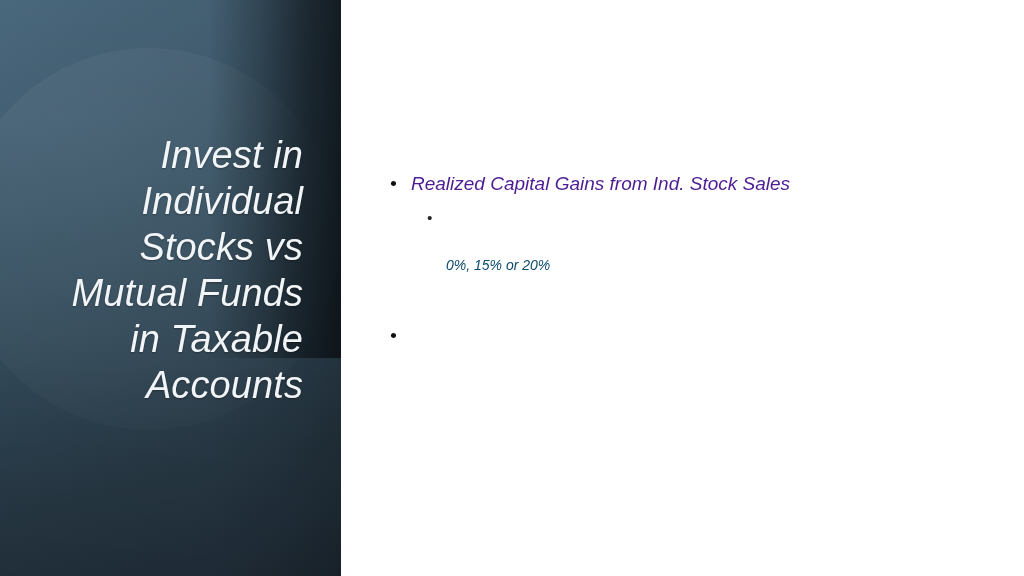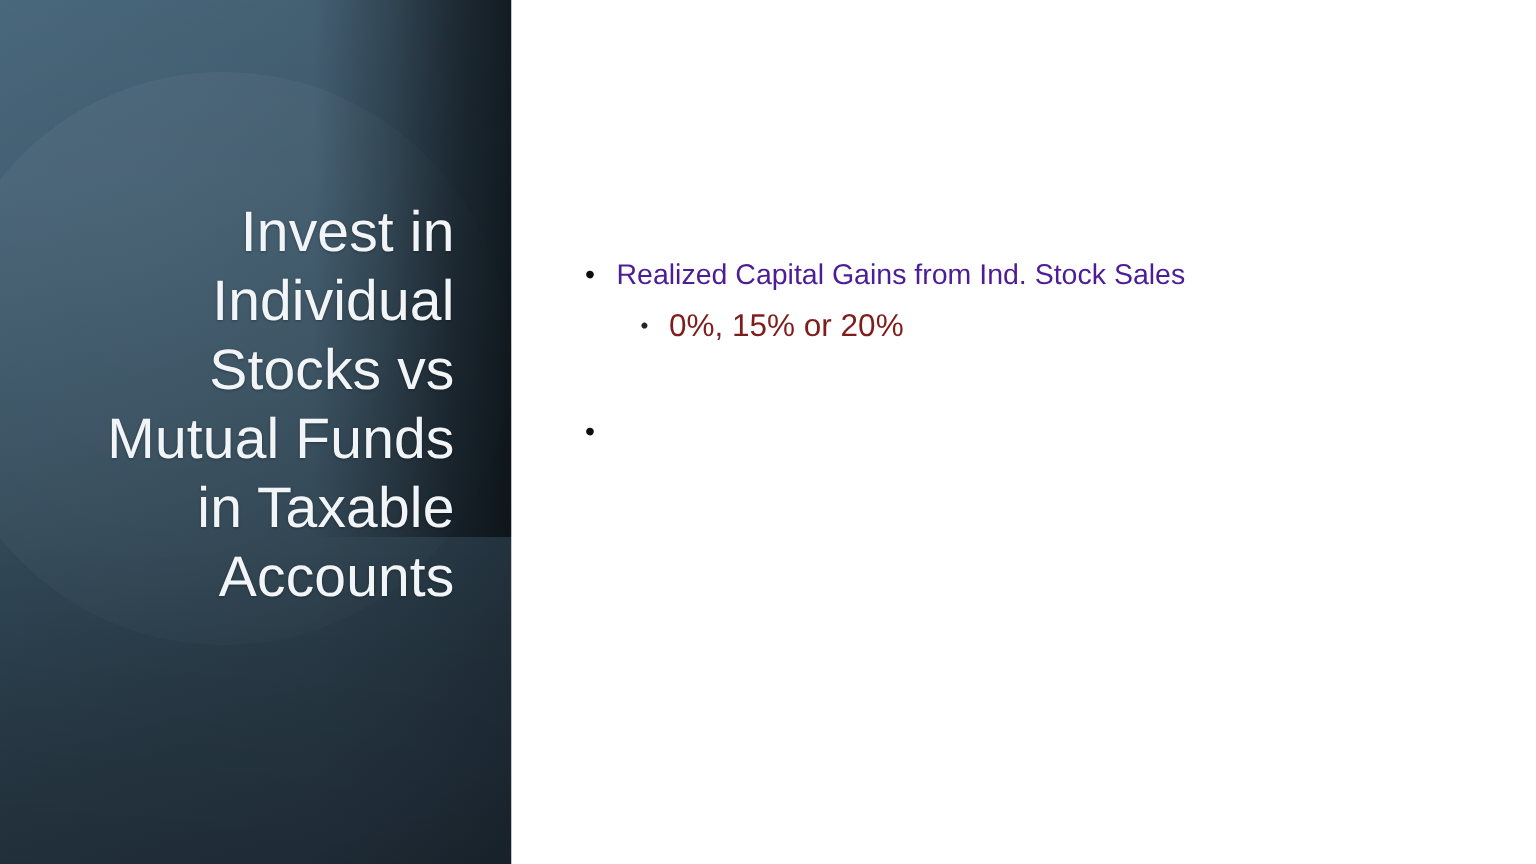--- a/index.html
+++ b/index.html
@@ -7,20 +7,21 @@
     padding: 0;
     background: #ffffff;
   }
   #slide {
     position: relative;
     width: 1024px;
     height: 576px;
     overflow: hidden;
     background: #ffffff;
     font-family: "Liberation Sans", sans-serif;
+    font-style: italic;
   }
 
   
   #title-panel {
     position: absolute;
     left: 0;
     top: 0;
     width: 341px;
     height: 576px;
     overflow: hidden;
@@ -138,24 +139,25 @@
     margin-bottom: 6px;
   }
   .bullet-l2 .marker {
     width: 19px;
     flex: 0 0 19px;
     color: #262626;
     font-size: 15px;
     line-height: 24px;
   }
   .bullet-l2 .btext {
-    color: #7f1d1d;
-    font-size: 21px;
+    color: #0c4a6e;
+    font-size: 14px;
     line-height: 24px;
     white-space: nowrap;
+    margin-top: 47px;
   }
   .bullet-gap {
     height: 39px;
   }
 </style>
 </head>
 <body>
 
 <div id="slide">
 

